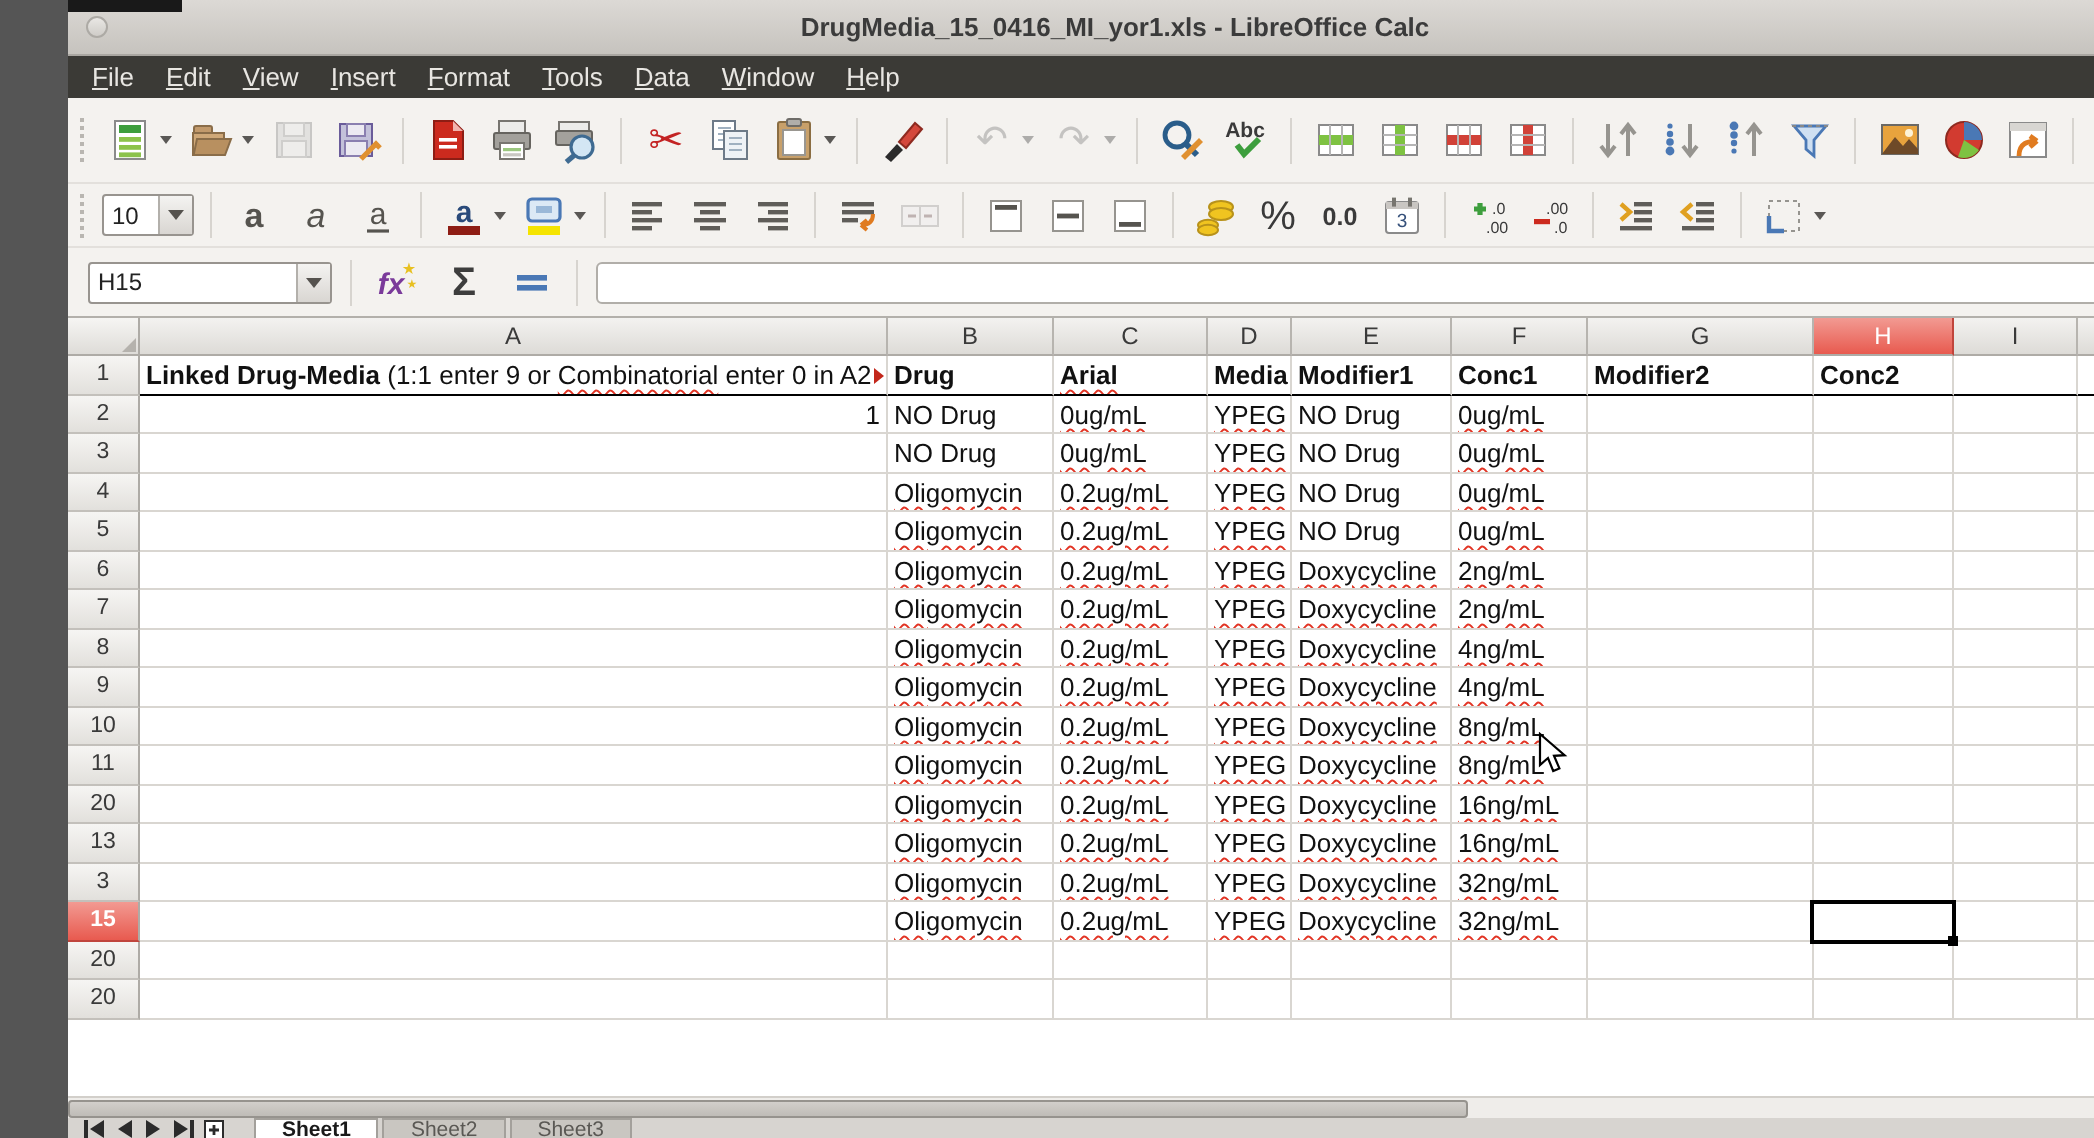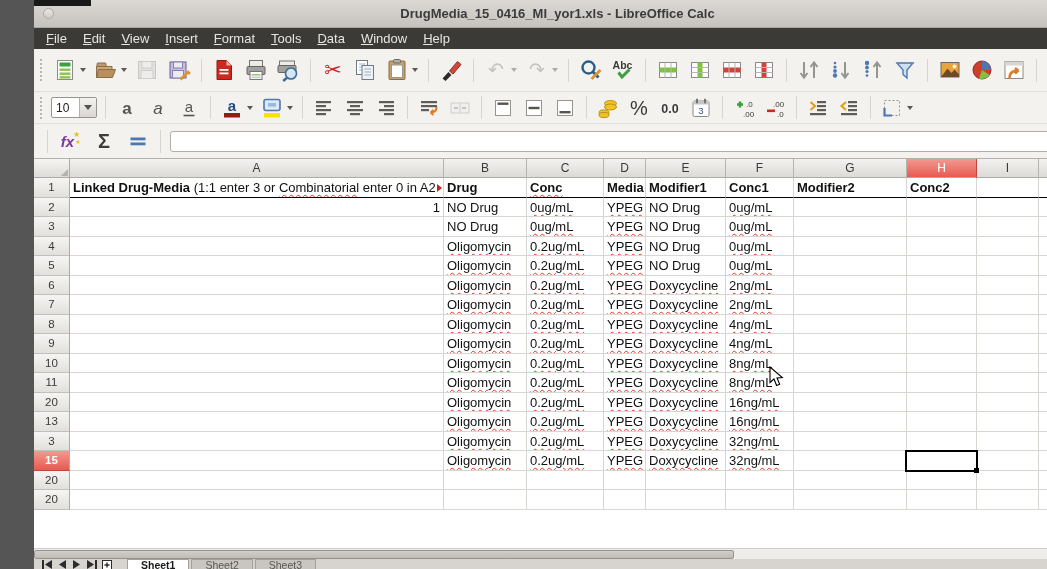--- a/index.html
+++ b/index.html
@@ -591,20 +591,26 @@
         <span>
           <svg width="24" height="24" viewBox="0 0 24 24">
             <rect x="4.5" y="4.5" width="15" height="15" fill="none" stroke="#96948f" stroke-dasharray="2,2"></rect>
             <path d="M4.5 12 V19.5 H12" stroke="#4a78b5" stroke-width="2.2" fill="none"></path>
           </svg>
         </span>
         <i class="drop"></i>
       </span>
     </div>
   <div class="fbar">
+    <div class="combo namebox">
+      <span class="cval">H15</span>
+      <span class="cbtn">
+          <i></i>
+        </span>
+    </div>
     <div class="tsep"></div>
     <span id="fbtns" style="display:flex;gap:8px;align-items:center;">
         <span class="tbtn" title="Function Wizard">
           <span>
             <svg width="24" height="24" viewBox="0 0 24 24">
               <text x="9.5" y="18" font-size="15" font-style="italic" font-weight="bold" text-anchor="middle" fill="#7a3a9a">fx</text>
               <text x="18.5" y="8" font-size="8" text-anchor="middle" fill="#e8c020">★</text>
               <text x="20" y="15" font-size="6" text-anchor="middle" fill="#e8c020">★</text>
             </svg>
           </span>
@@ -640,23 +646,23 @@
         <div class="chead" style="width: 42px;">D</div>
         <div class="chead" style="width: 80px;">E</div>
         <div class="chead" style="width: 68px;">F</div>
         <div class="chead" style="width: 113px;">G</div>
         <div class="chead sel" style="width: 70px;">H</div>
         <div class="chead" style="width: 62px;">I</div>
         <div class="chead" style="width: 40px;">J</div>
       </div>
       <div class="grow" style="height: 19.5px;">
         <div class="rhead">1</div>
-        <div class="cell hline" style="width: 374px;"><span style="font-weight: bold;">Linked Drug-Media</span><span> (1:1 enter 3 or </span><span class="wv">Combinatorial</span><span> enter 0 in A2 </span><i class="trunc"></i></div>
+        <div class="cell hline" style="width: 374px;"><span style="font-weight: bold;">Linked Drug-Media</span><span> (1:1 enter 9 or </span><span class="wv">Combinatorial</span><span> enter 0 in A2 </span><i class="trunc"></i></div>
         <div class="cell hline b" style="width: 83px;"><span>Drug</span></div>
-        <div class="cell hline b" style="width: 77px;"><span class="wv">Conc</span></div>
+        <div class="cell hline b" style="width: 77px;"><span class="wv">Arial</span></div>
         <div class="cell hline b" style="width: 42px;"><span>Media</span></div>
         <div class="cell hline b" style="width: 80px;"><span>Modifier1</span></div>
         <div class="cell hline b" style="width: 68px;"><span>Conc1</span></div>
         <div class="cell hline b" style="width: 113px;"><span>Modifier2</span></div>
         <div class="cell hline b" style="width: 70px;"><span>Conc2</span></div>
         <div class="cell hline" style="width: 62px;"></div>
         <div class="cell hline" style="width: 40px;"></div>
       </div>
       <div class="grow" style="height: 19.5px;">
         <div class="rhead">2</div>

